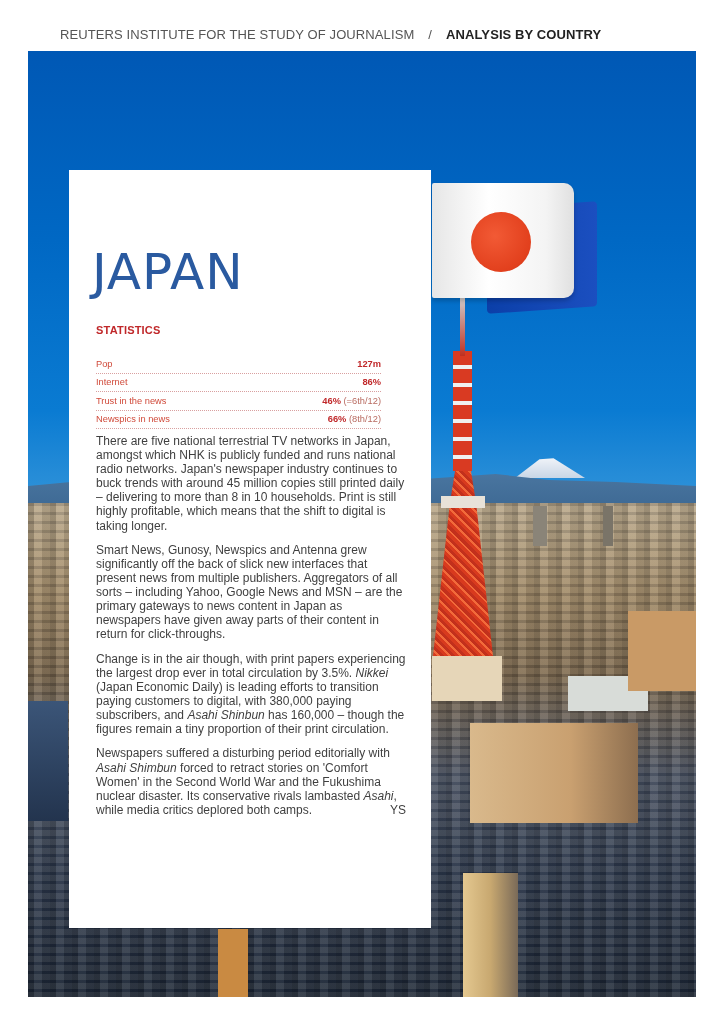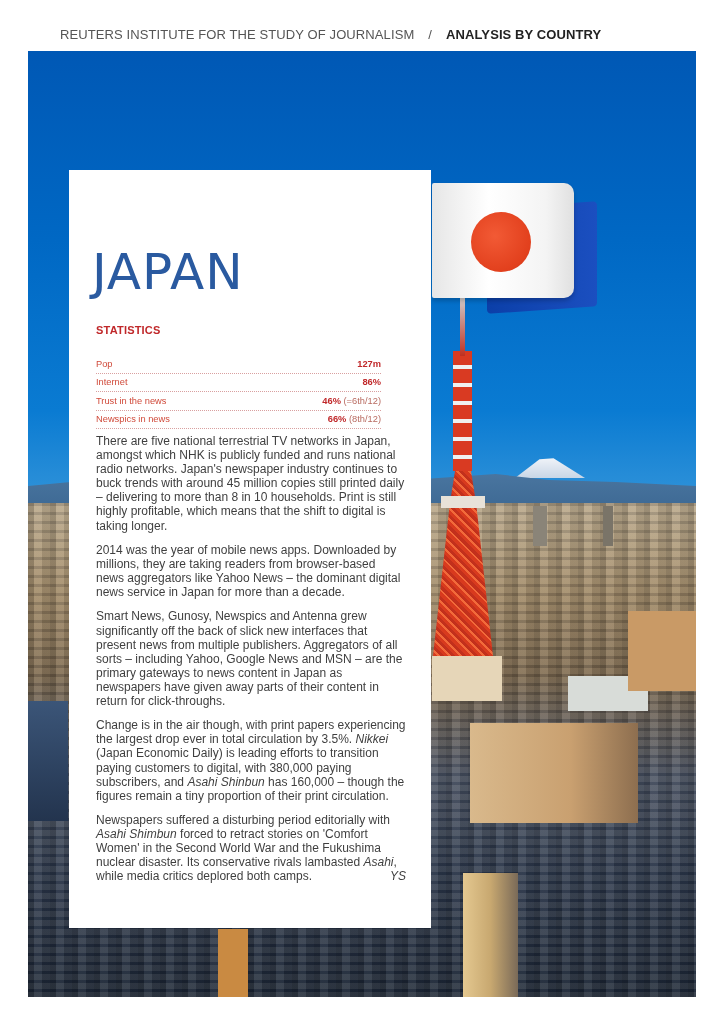--- a/index.html
+++ b/index.html
@@ -75,21 +75,21 @@
   .stats h2 { font-size: 11px; font-weight: bold; color: #c0282a; margin-bottom: 19px; letter-spacing: 0.2px; }
   .stat-row {
     display: flex; justify-content: space-between; height: 18.5px; align-items: center;
     border-bottom: 1px dotted #d9a0a0; font-size: 9.3px; color: #d04a3a;
   }
   .stat-row .val b { color: #c0282a; margin-top: 36px; }
   .stat-row .val .rank { color: #b86a60; }
 
   .body { position: absolute; left: 27px; top: 264px; width: 310px; font-size: 12px; line-height: 14.1px; color: #3f3f3f; }
   .body p { margin-bottom: 10.2px; }
-  .body .sig { float: right; font-style: italic; }
+  .body .sig { float: right; }
 </style>
 </head>
 <body>
 
 <div class="header">
   <span>REUTERS INSTITUTE FOR THE STUDY OF JOURNALISM</span>
   <span class="sep">/</span>
   <span class="section">ANALYSIS BY COUNTRY</span>
 </div>
 
@@ -137,18 +137,17 @@
       <span class="val"><b>46%</b><span class="rank"> (=6th/12)</span></span>
     </div>
     <div class="stat-row">
       <span>Newspics in news</span>
       <span class="val"><b>66%</b><span class="rank"> (8th/12)</span></span>
     </div>
   </div>
 
   <div class="body">
     <p>There are five national terrestrial TV networks in Japan, amongst which NHK is publicly funded and runs national radio networks. Japan's newspaper industry continues to buck trends with around 45 million copies still printed daily – delivering to more than 8 in 10 households. Print is still highly profitable, which means that the shift to digital is taking longer.</p>
-    <p>2014 was the year of mobile news apps. Downloaded by millions, they are taking readers from browser-based news aggregators like Yahoo News – the dominant digital news service in Japan for more than a decade.</p>
     <p>Smart News, Gunosy, Newspics and Antenna grew significantly off the back of slick new interfaces that present news from multiple publishers. Aggregators of all sorts – including Yahoo, Google News and MSN – are the primary gateways to news content in Japan as newspapers have given away parts of their content in return for click-throughs.</p>
     <p><span>Change is in the air though, with print papers experiencing the largest drop ever in total circulation by 3.5%. </span><i>Nikkei</i><span> (Japan Economic Daily) is leading efforts to transition paying customers to digital, with 380,000 paying subscribers, and </span><i>Asahi Shinbun</i><span> has 160,000 – though the figures remain a tiny proportion of their print circulation.</span></p>
     <p><span>Newspapers suffered a disturbing period editorially with </span><i>Asahi Shimbun</i><span> forced to retract stories on 'Comfort Women' in the Second World War and the Fukushima nuclear disaster. Its conservative rivals lambasted </span><i>Asahi</i><span>, while media critics deplored both camps.</span><span class="sig">YS</span></p>
   </div>
 </div>
 
 </body></html>

